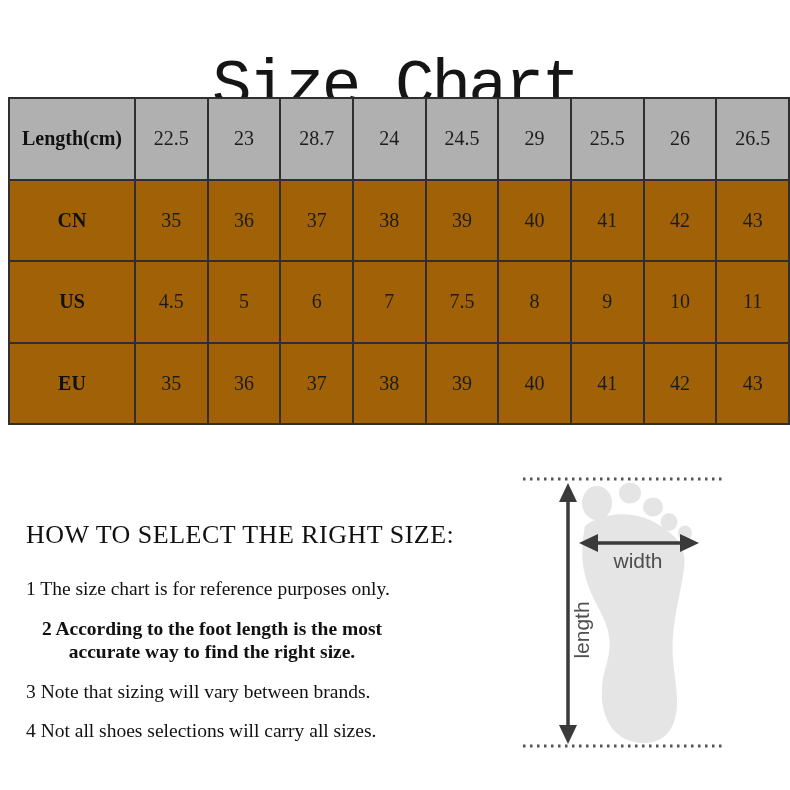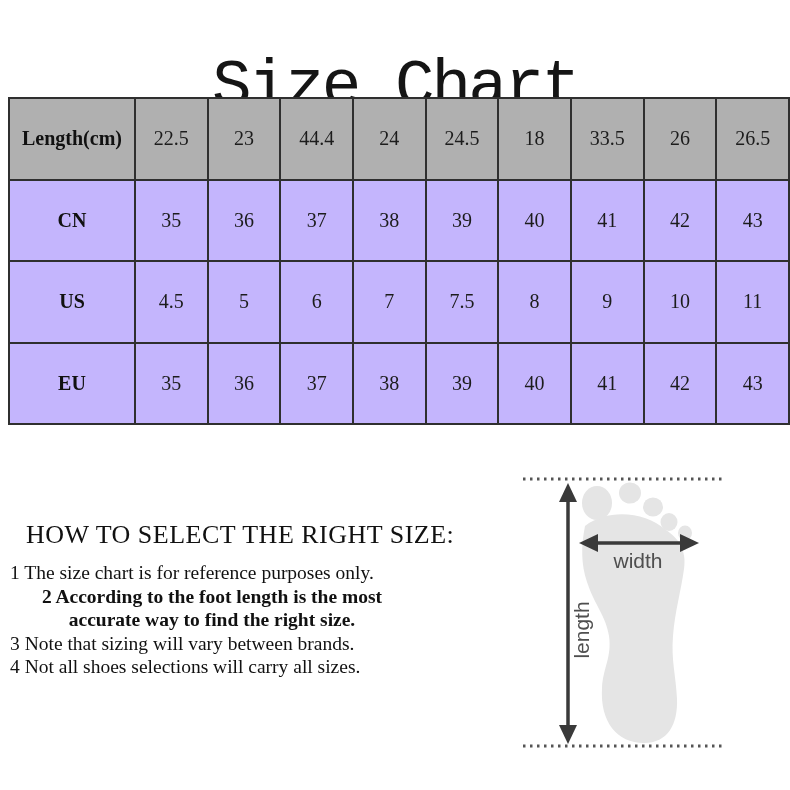--- a/index.html
+++ b/index.html
@@ -20,37 +20,37 @@
     position:absolute;top:6px;left:0;width:790px;text-align:center;
     font-family:"Liberation Mono", monospace;font-size:66px;font-weight:400;
     letter-spacing:-3px;color:#151515;white-space:nowrap;
   }
   table.size-table{
     position:absolute;top:97px;left:8px;width:782px;height:328px;
     border-collapse:collapse;table-layout:fixed;
   }
   table.size-table th, table.size-table td{
     border:2px solid var(--border);text-align:center;vertical-align:middle;
-    background:#c4b5fd;padding:0;
+    background:#a16207;padding:0;
   }
   table.size-table th{
     width:124px;font-weight:bold;font-size:20px;
   }
   table.size-table td{font-size:20px;color:#1c1c1c;}
   table.size-table tr.hdr th, table.size-table tr.hdr td{
     background:var(--header-bg);
   }
   .guide-heading{
     position:absolute;top:504px;left:10px;margin:16px;
     font-size:26px;font-weight:400;letter-spacing:0.5px;white-space:nowrap;
   }
   .notes{
     position:absolute;top:561px;left:10px;width:404px;
   }
-  .note{margin:0;font-size:19.5px;line-height:23.5px;}
+  .note{margin:16px;font-size:19.5px;line-height:23.5px;}
   .note.bold{font-weight:bold;text-align:center;}
   .diagram{
     position:absolute;top:450px;left:505px;width:240px;height:320px;
   }
   .diagram svg{display:block;}
   .diagram .foot{fill:var(--foot-fill);}
   .diagram .arrow-line{stroke:var(--arrow);stroke-width:3.5;}
   .diagram .arrow-head{fill:var(--arrow);}
   .diagram .dotted{stroke:var(--dotted);stroke-width:3;stroke-dasharray:2.5 4.5;}
   .diagram text{
@@ -61,25 +61,25 @@
 <body>
 
 <h1 class="title">Size Chart</h1>
 
 <table class="size-table">
   <tbody>
       <tr class="hdr">
         <th>Length(cm)</th>
         <td>22.5</td>
         <td>23</td>
-        <td>44.4</td>
+        <td>28.7</td>
         <td>24</td>
         <td>24.5</td>
-        <td>18</td>
-        <td>33.5</td>
+        <td>29</td>
+        <td>25.5</td>
         <td>26</td>
         <td>26.5</td>
       </tr>
       <tr>
         <th>CN</th>
         <td>35</td>
         <td>36</td>
         <td>37</td>
         <td>38</td>
         <td>39</td>

